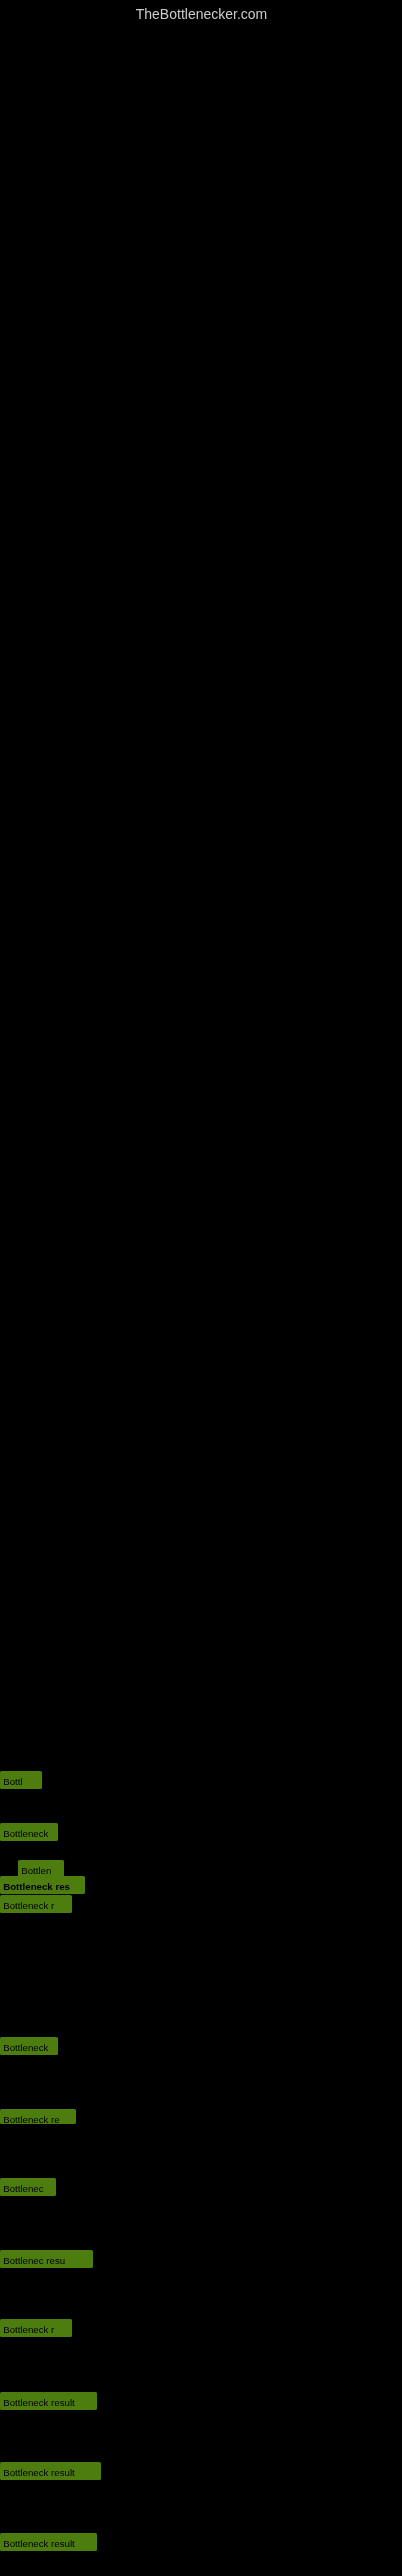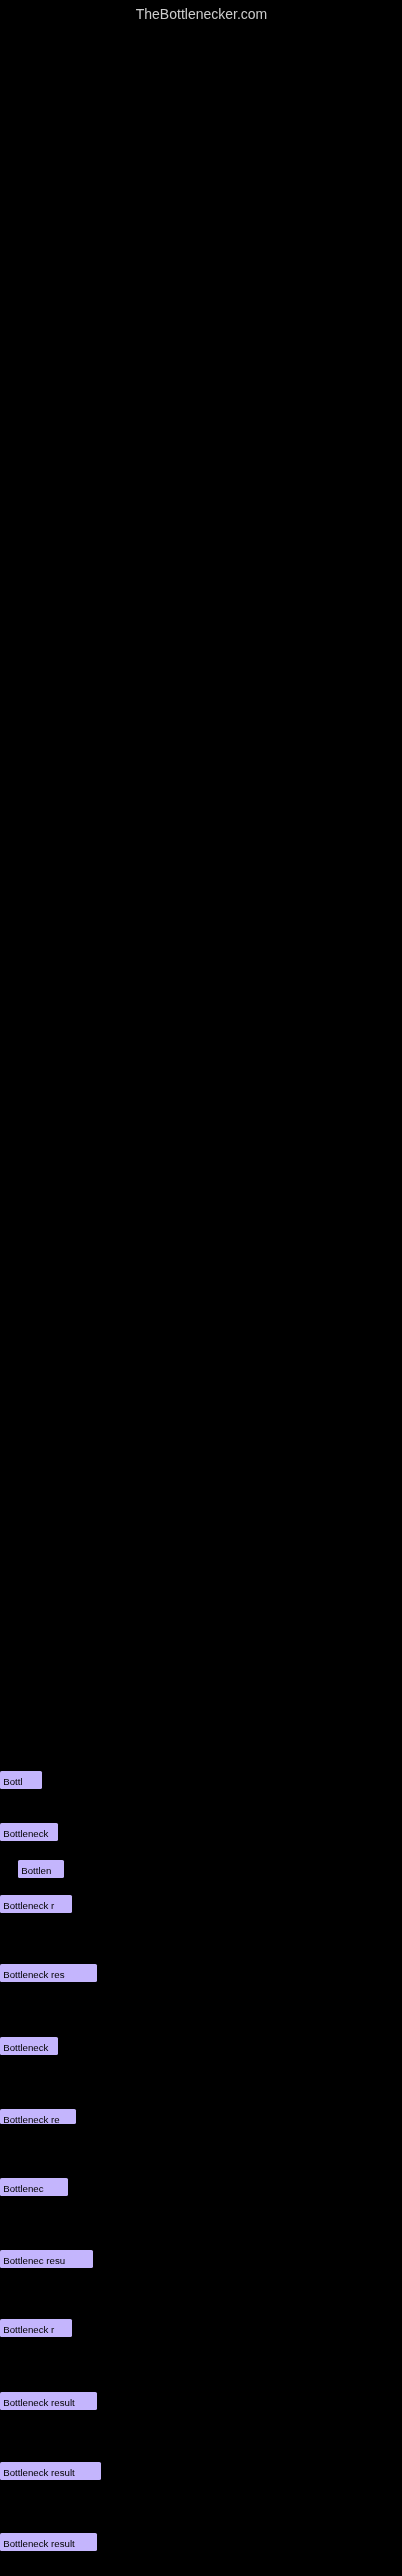--- a/index.html
+++ b/index.html
@@ -18,42 +18,42 @@
       position: absolute;
       top: 6.4px;
       left: 50%;
       transform: translateX(-50%);
       color: #cccccc;
       font-size: 14px;
       white-space: nowrap;
     }
     .bottleneck-item {
       position: absolute;
-      background-color: #c4b5fd;
+      background-color: #4d7c0f;
       color: #000;
       font-size: 9.7px;
       padding: 1.6px 3.2px;
       border-radius: 1.6px;
       white-space: nowrap;
       overflow: hidden;
     }
   </style>
 </head>
 <body>
 
 <span class="site-title">TheBottlenecker.com</span>
 
 <div id="items-container">
     <div class="bottleneck-item" style="top: 1771px; left: 0px; width: 42px; height: 17.7px; line-height: 17.7px;">Bottl</div>
     <div class="bottleneck-item" style="top: 1823px; left: 0px; width: 58px; height: 17.7px; line-height: 17.7px;">Bottleneck</div>
     <div class="bottleneck-item" style="top: 1860px; left: 0px; width: 46px; height: 17.7px; line-height: 17.7px; margin-left: 18px;">Bottlen</div>
     <div class="bottleneck-item" style="top: 1895px; left: 0px; width: 72px; height: 17.7px; line-height: 17.7px;">Bottleneck r</div>
-    <div class="bottleneck-item" style="top: 1964px; left: 0px; width: 97px; height: 17.7px; line-height: 17.7px;">Bottleneck res</div>
+    <div class="bottleneck-item" style="top: 1876px; left: 0px; width: 85px; height: 17.7px; line-height: 17.7px; font-weight: bold;">Bottleneck res</div>
     <div class="bottleneck-item" style="top: 2037px; left: 0px; width: 58px; height: 17.7px; line-height: 17.7px;">Bottleneck</div>
     <div class="bottleneck-item" style="top: 2109px; left: 0px; width: 76px; height: 15px; line-height: 17.7px;">Bottleneck re</div>
-    <div class="bottleneck-item" style="top: 2178px; left: 0px; width: 68px; height: 17.7px; line-height: 17.7px;">Bottlenec</div>
+    <div class="bottleneck-item" style="top: 2178px; left: 0px; width: 56px; height: 17.7px; line-height: 17.7px;">Bottlenec</div>
     <div class="bottleneck-item" style="top: 2250px; left: 0px; width: 93px; height: 17.7px; line-height: 17.7px;">Bottlenec resu</div>
     <div class="bottleneck-item" style="top: 2319px; left: 0px; width: 72px; height: 17.7px; line-height: 17.7px;">Bottleneck r</div>
     <div class="bottleneck-item" style="top: 2392px; left: 0px; width: 97px; height: 17.7px; line-height: 17.7px;">Bottleneck result</div>
     <div class="bottleneck-item" style="top: 2462px; left: 0px; width: 101px; height: 17.7px; line-height: 17.7px;">Bottleneck result</div>
     <div class="bottleneck-item" style="top: 2533px; left: 0px; width: 97px; height: 17.7px; line-height: 17.7px;">Bottleneck result</div>
   </div>
 
 
 </body></html>

